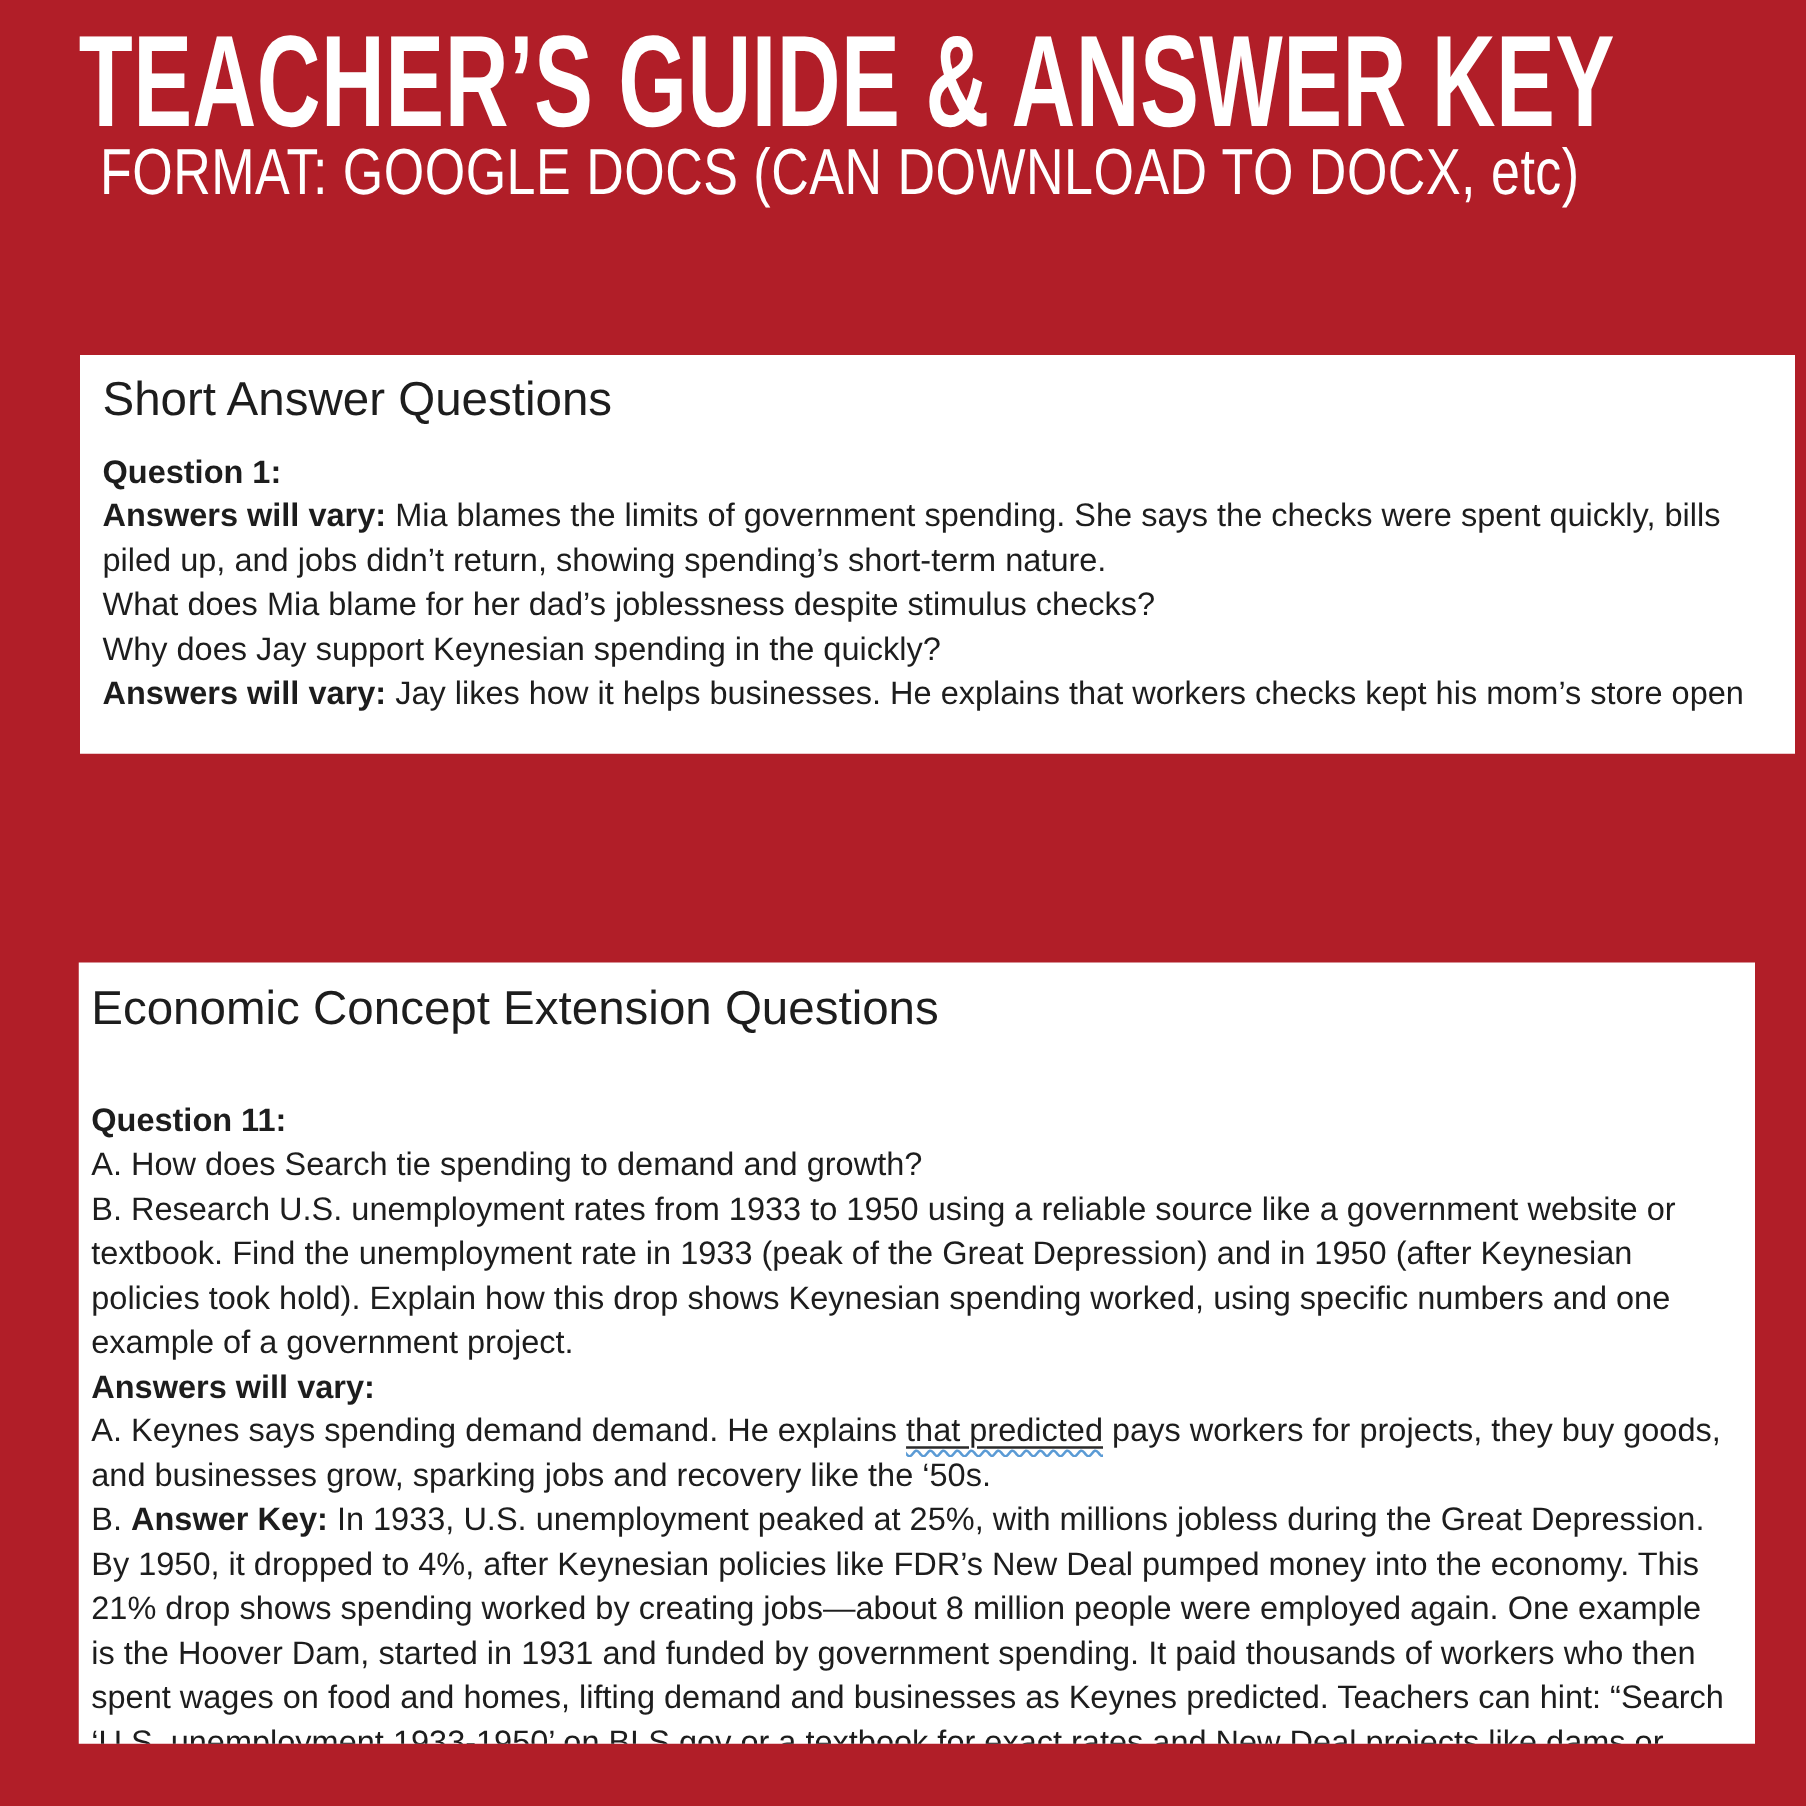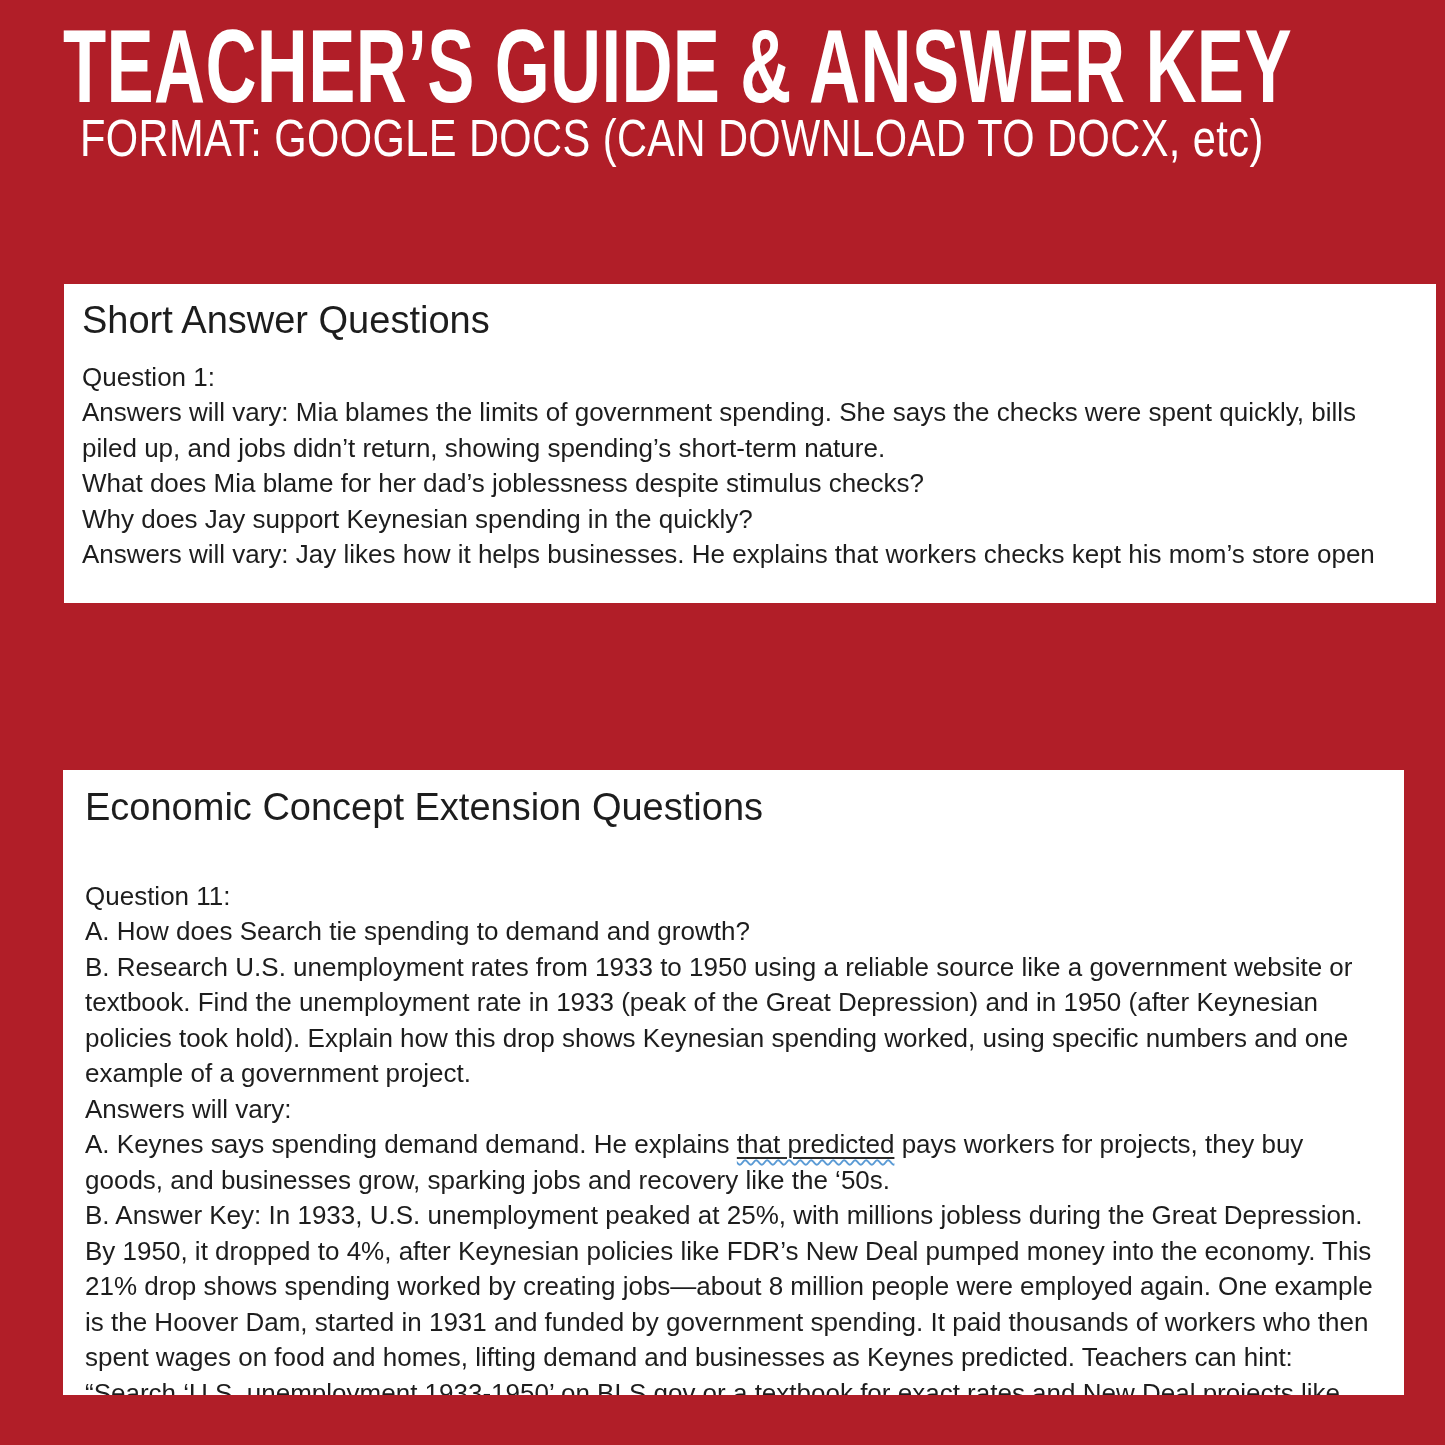--- a/index.html
+++ b/index.html
@@ -52,37 +52,37 @@
     width: 1372px;
     height: 319px;
     padding: 13px 20px 0 18px;
     margin-left: 16px;
   }
   .panel-extension {
     left: 63px;
     top: 770px;
     width: 1341px;
     height: 625px;
-    padding: 14px 20px 0 22px;
+    padding: 14px 20px 0 10px;
   }
   .doc-heading {
     font-size: 38px;
     font-weight: 400;
     color: var(--text, #1D1D1D);
     line-height: 1.25;
   }
   .panel-short-answer .doc-heading { margin-bottom: 15px; }
   .panel-extension .doc-heading { margin-bottom: 47px; }
 
   .doc-line {
     font-size: 26px;
     line-height: 35.5px;
     color: var(--text, #1D1D1D);
   }
-  .doc-line strong, .bold { font-weight: 400; }
+  .doc-line strong, .bold { font-weight: 700; }
 
   
   .flag-wavy {
     text-decoration: underline;
     text-decoration-style: wavy;
     text-decoration-color: var(--squiggle, #5B9BD5);
     text-decoration-thickness: 2px;
     text-underline-offset: 6px;
   }
   .flag-solid {

